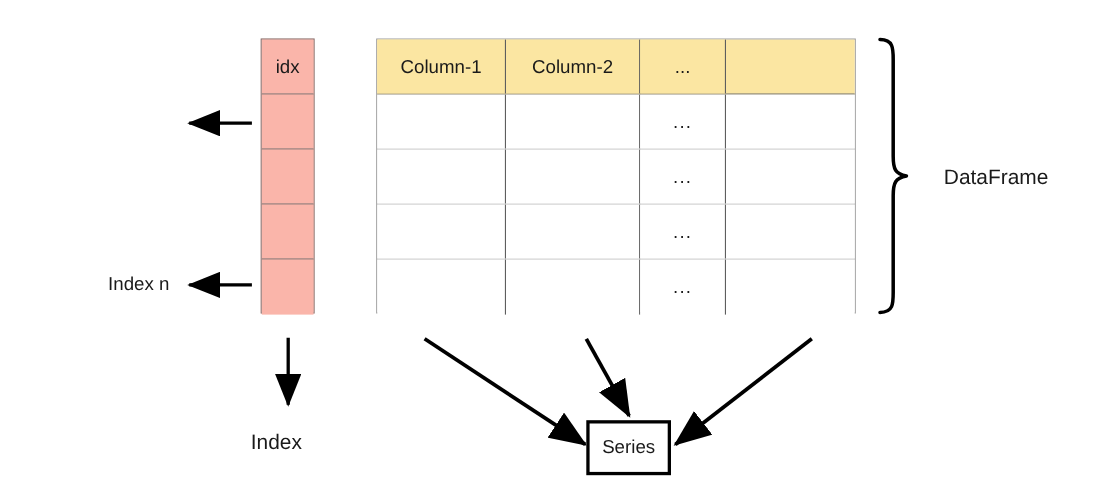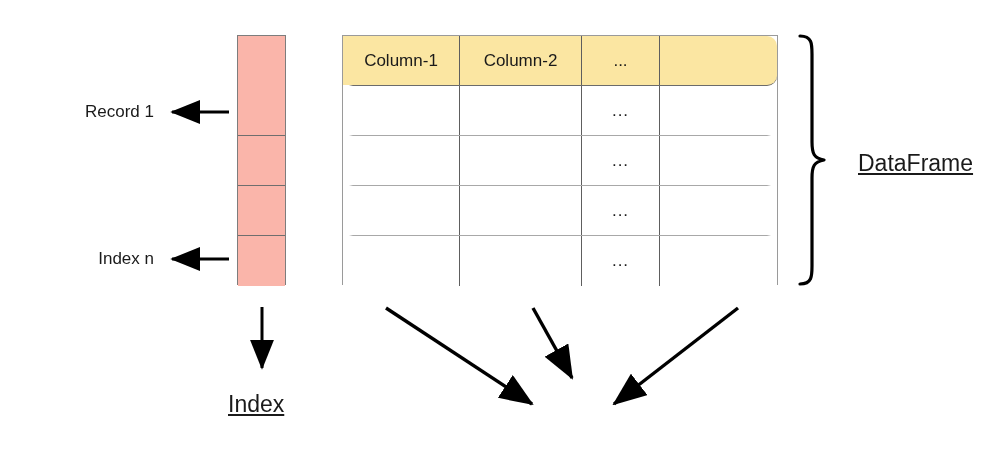--- a/index.html
+++ b/index.html
@@ -69,21 +69,20 @@
     border: 1px solid #9a9a9a;
     background: #ffffff;
   }
   .df-row {
     position: absolute;
     left: 0;
     width: 100%;
     height: 50px;
     box-sizing: border-box;
     display: flex;
-    border-radius: 10px;
   }
   .df-row.header { background: #fbe6a2; border-bottom: 1px solid #6b6b6b; }
   .df-row.body   { border-bottom: 1px solid #a8a8a8; }
   .df-row.body.last { border-bottom: none; }
 
   .df-cell {
     box-sizing: border-box;
     display: flex;
     align-items: center;
     justify-content: center;
@@ -121,25 +120,24 @@
     background: #ffffff;
     display: flex;
     align-items: center;
     justify-content: center;
     font-size: 17px;
     color: #1a1a1a;
   }
 
   
   .plain-label {
-    font-size: 23px;
+    font-size: 19px;
     color: #1a1a1a;
     white-space: nowrap;
     line-height: 1;
-    text-decoration: underline;
   }
 
   
   #overlay {
     position: absolute;
     left: 0; top: 0;
     width: 994px;
     height: 456px;
     pointer-events: none;
   }
@@ -184,25 +182,25 @@
       <path d="M 800 36
                C 812 36, 812 44, 812 54
                L 812 142
                C 812 154, 814 158, 824 160
                C 814 162, 812 166, 812 178
                L 812 266
                C 812 276, 812 284, 800 284" fill="none" stroke="#000000" stroke-width="3.2" stroke-linecap="round" stroke-linejoin="round"></path>
     </g>
   </svg>
 
-  <div class="abs record-label" style="left:44px; top:103px; width:110px;">Record 1</div>
 
   <div class="abs record-label" style="left:44px; top:250px; width:110px;">Index n</div>
 
   <div id="index-column">
+    <div class="index-cell" style="top:0px;">idx</div>
     <div class="index-cell" style="top:50px;"></div>
     <div class="index-cell" style="top:100px;"></div>
     <div class="index-cell" style="top:150px;"></div>
     <div class="index-cell last" style="top:200px;"></div>
   </div>
 
   <div class="abs plain-label" style="left:228px; top:393px; width:90px; text-align:left;">Index</div>
 
   <div id="dataframe-table">
 
@@ -237,14 +235,17 @@
       <div class="df-cell c1"></div>
       <div class="df-cell c2"></div>
       <div class="df-cell c3 ellipsis-cell">...</div>
       <div class="df-cell c4 last"></div>
     </div>
 
   </div>
 
   <div class="abs plain-label" style="left:858px; top:152px;">DataFrame</div>
 
+  <div id="series-box">
+    <span>Series</span>
+  </div>
 
 </div>
 
 </body></html>

